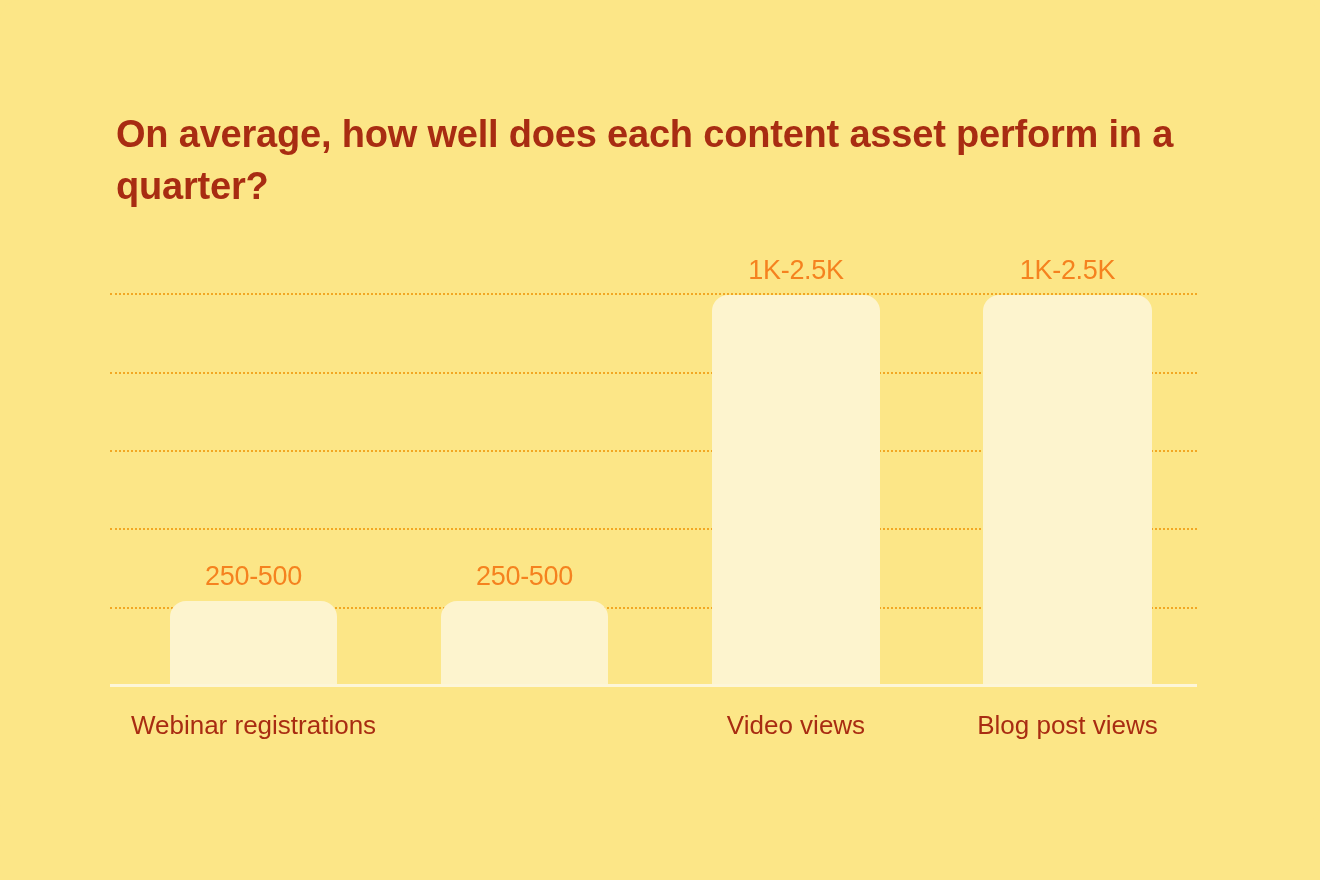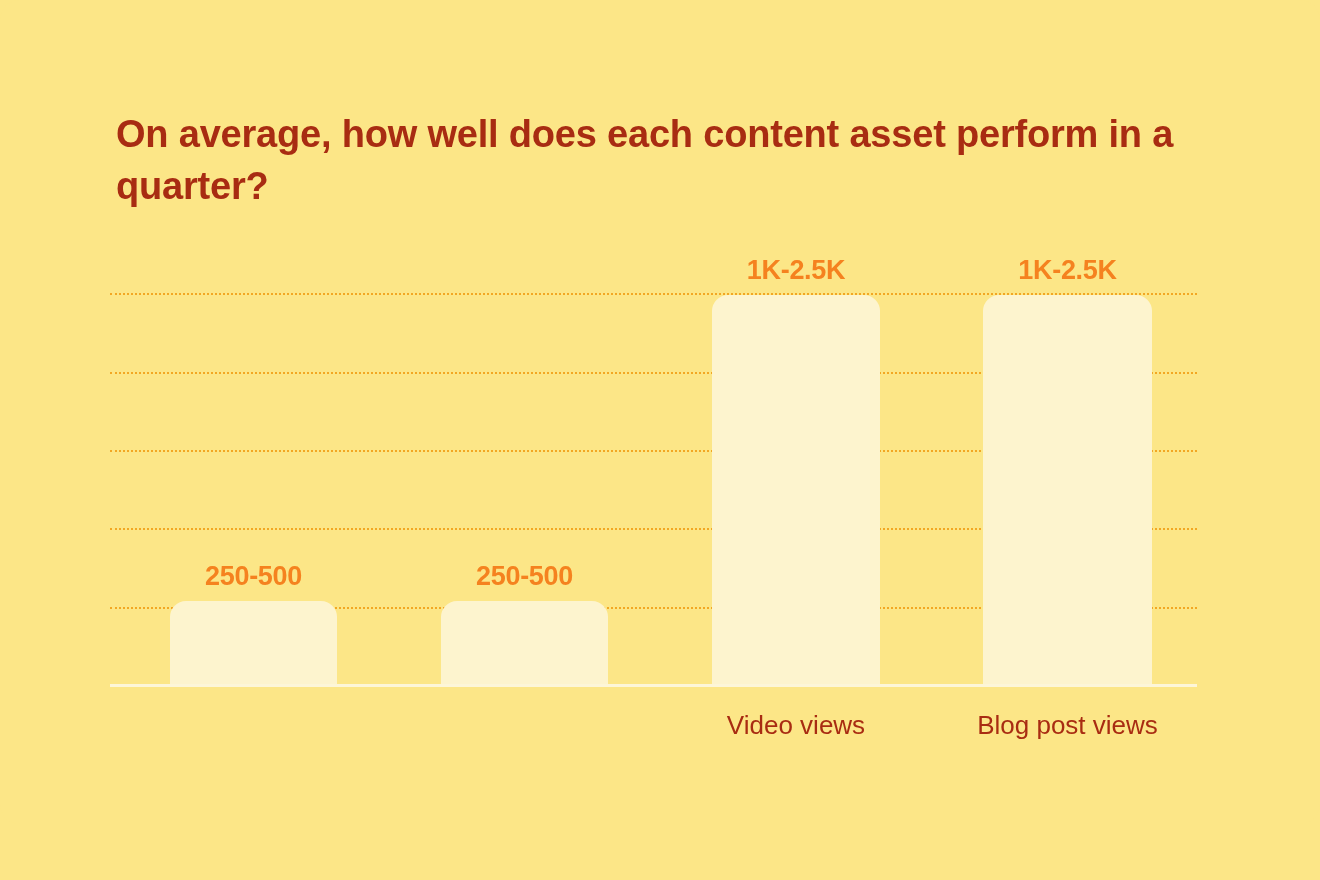--- a/index.html
+++ b/index.html
@@ -85,21 +85,21 @@
     background: #fdf4ce;
     border-radius: 16px 16px 0 0;
   }
 
   .bar-value {
     position: absolute;
     left: 50%;
     transform: translateX(-50%);
     color: #f5821f;
     font-size: 27px;
-    font-weight: 700;
+    font-weight: 400;
     white-space: nowrap;
     letter-spacing: -0.3px;
   }
 
   
   #categories-layer {
     position: absolute;
     left: 110px;
     top: 705px;
     width: 1087px;
@@ -153,17 +153,18 @@
 
       <div class="bar-group" style="left:873px; width:169px; height:399px;">
         <div class="bar" style="height:389px;"></div>
         <div class="bar-value" style="bottom:398px;">1K-2.5K</div>
       </div>
 
     </div>
   </div>
 
   <div id="categories-layer">
+    <div class="category-label" style="left:0px; width:287px;">Webinar registrations</div>
     <div class="category-label" style="left:542px; width:288px;">Video views</div>
     <div class="category-label" style="left:813px; width:289px;">Blog post views</div>
   </div>
 
 </div>
 
 </body></html>

